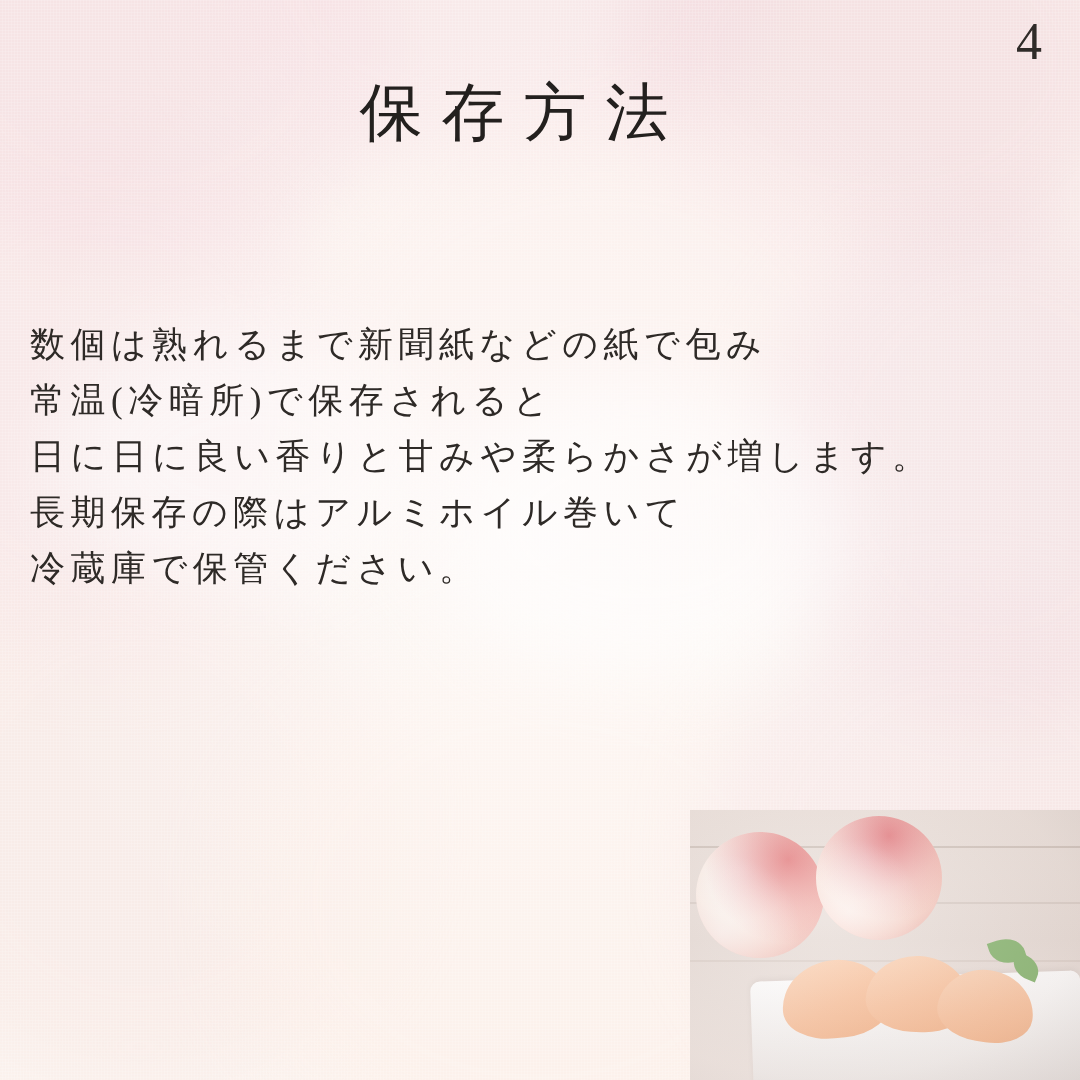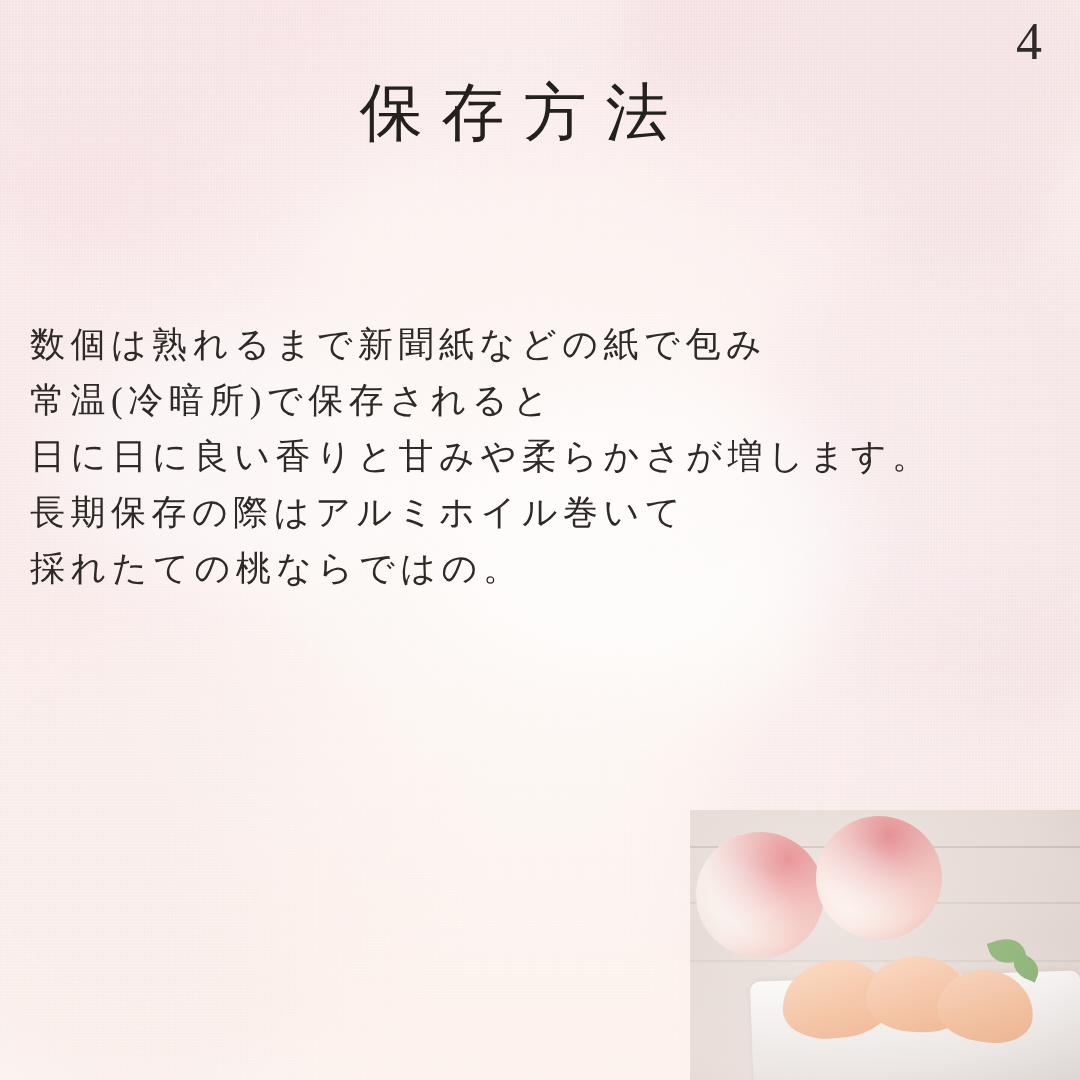--- a/index.html
+++ b/index.html
@@ -165,21 +165,21 @@
 
   <div class="page-number">4</div>
 
   <div class="title">保存方法</div>
 
   <div class="body-text">
     <p class="para">数個は熟れるまで新聞紙などの紙で包み
 常温(冷暗所)で保存されると
 日に日に良い香りと甘みや柔らかさが増します。
 長期保存の際はアルミホイル巻いて
-採れたての桃ならではの。</p>
+冷蔵庫で保管ください。</p>
     
   </div>
 
   <div class="photo">
     <div class="photo-inner">
       <div class="photo-bg"></div>
       <div class="wood-line" style="top:36px;"></div>
       <div class="wood-line" style="top:92px; opacity:.6;"></div>
       <div class="wood-line" style="top:150px; opacity:.45;"></div>
 

